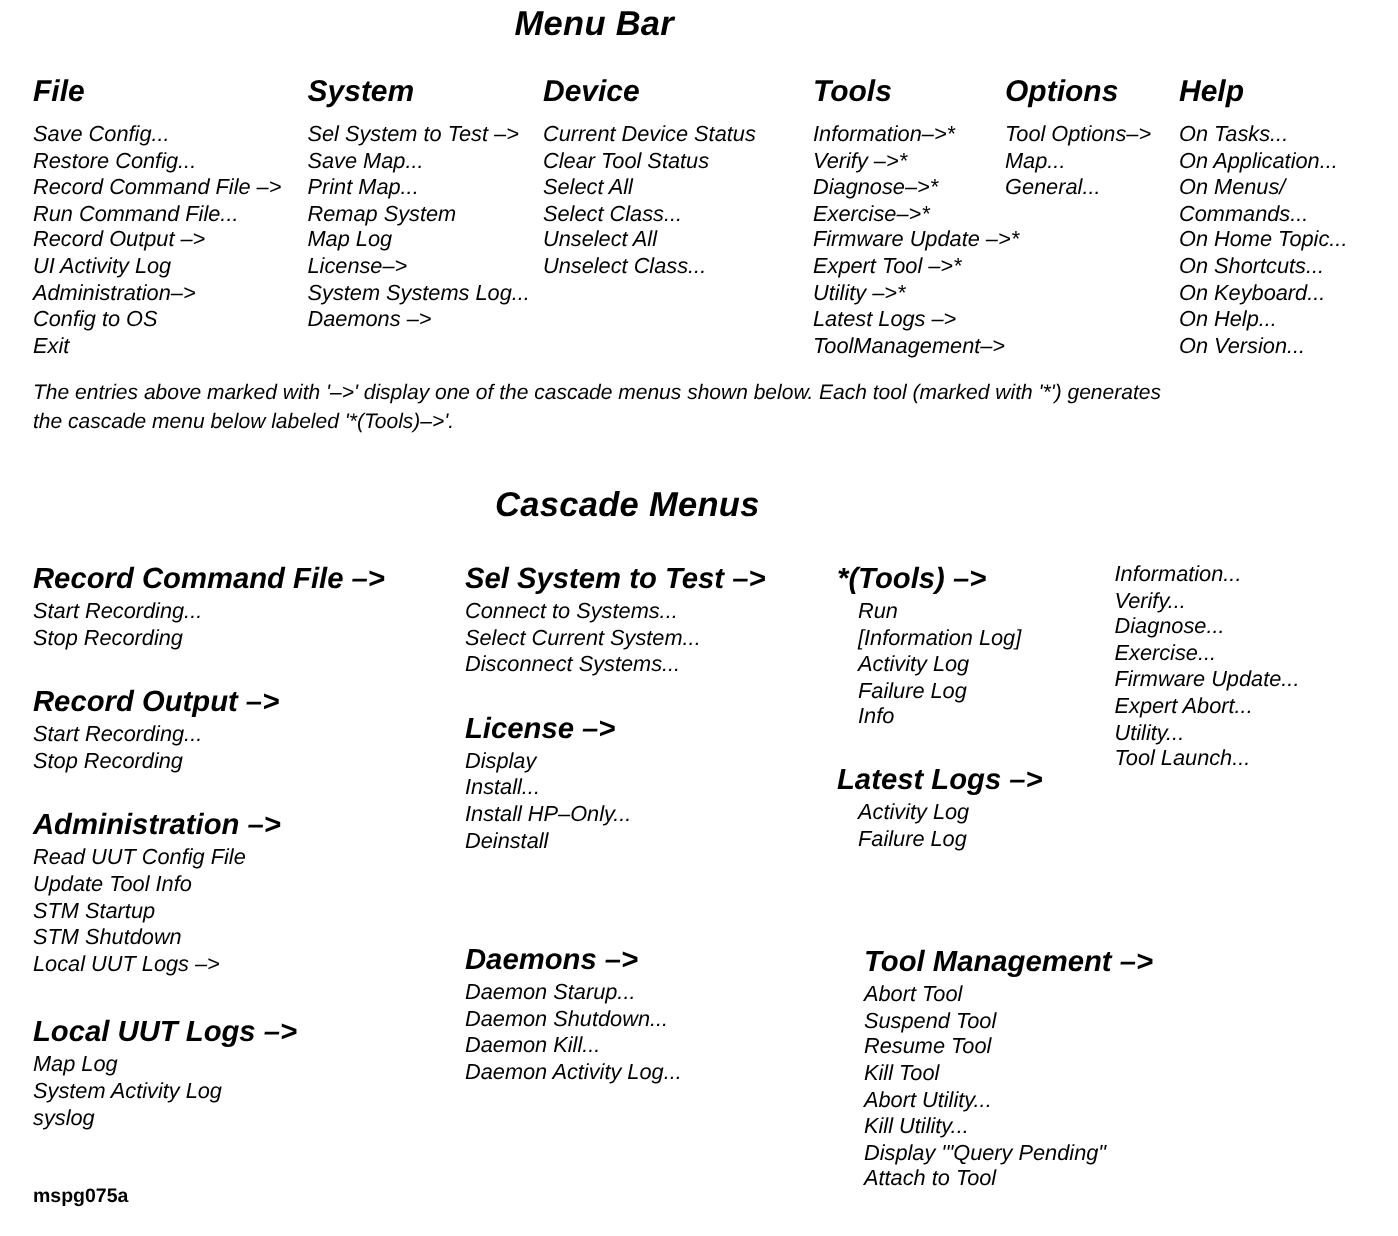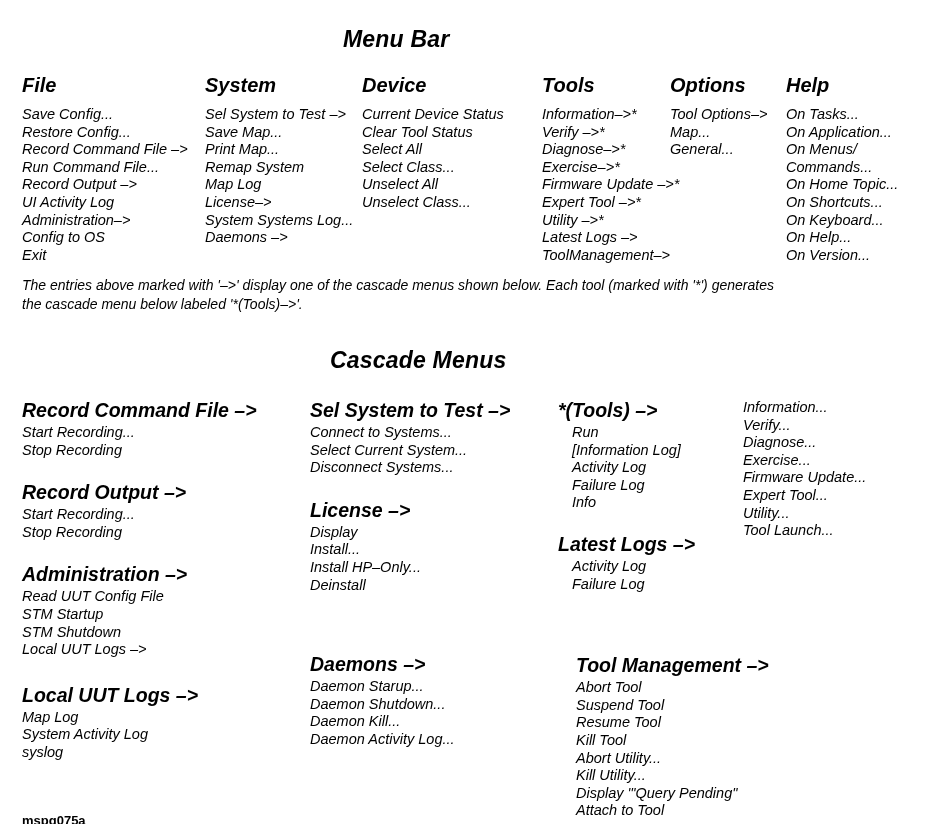--- a/index.html
+++ b/index.html
@@ -12,21 +12,21 @@
     width: 932px;
     height: 824px;
     position: relative;
     overflow: hidden;
     font-family: "Liberation Sans", sans-serif;
     color: #000000;
     -webkit-font-smoothing: antialiased;
   }
 
   
-  .abs { position: absolute; margin-top: 24px; }
+  .abs { position: absolute; }
 
   
   .section-title {
     font-size: 23px;
     font-weight: bold;
     font-style: italic;
     letter-spacing: 0.2px;
     white-space: nowrap;
   }
 
@@ -194,20 +194,21 @@
     <ul class="casc-list">
       <li>Start Recording...</li>
       <li>Stop Recording</li>
     </ul>
   </div>
 
   <div style="margin-bottom:25px;">
     <div class="casc-head">Administration –&gt;</div>
     <ul class="casc-list">
       <li>Read UUT Config File</li>
+      <li>Update Tool Info</li>
       <li>STM Startup</li>
       <li>STM Shutdown</li>
       <li>Local UUT Logs –&gt;</li>
     </ul>
   </div>
 
   <div>
     <div class="casc-head">Local UUT Logs –&gt;</div>
     <ul class="casc-list">
       <li>Map Log</li>
@@ -292,19 +293,19 @@
 
 <div class="abs" style="left:738px; top:375px;">
 
   <div>
     <ul class="casc-list" style="padding-left:5px;">
       <li>Information...</li>
       <li>Verify...</li>
       <li>Diagnose...</li>
       <li>Exercise...</li>
       <li>Firmware Update...</li>
-      <li>Expert Tool...</li>
+      <li>Expert Abort...</li>
       <li>Utility...</li>
       <li>Tool Launch...</li>
     </ul>
   </div>
 
 </div>
 
 </body></html>

